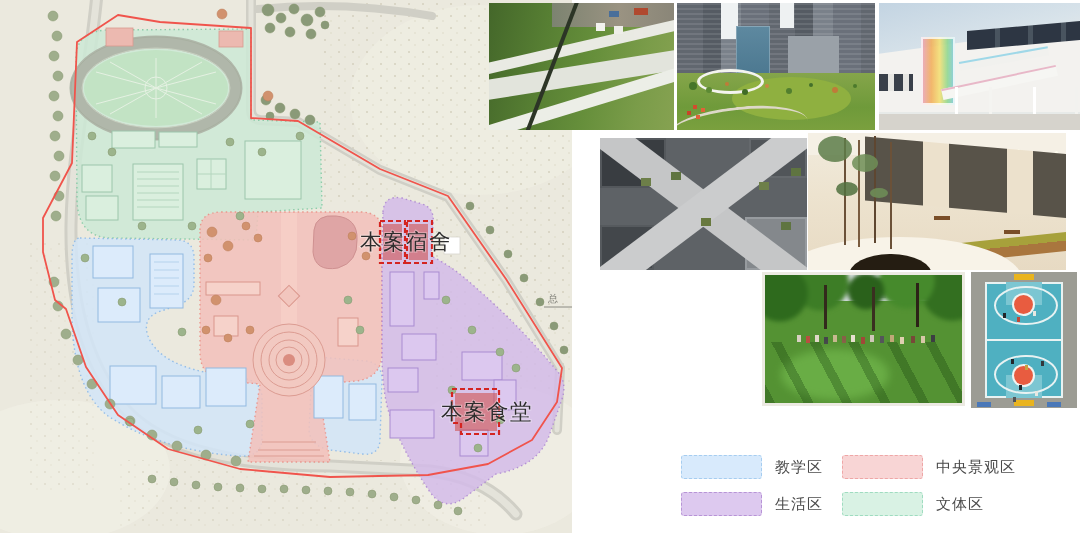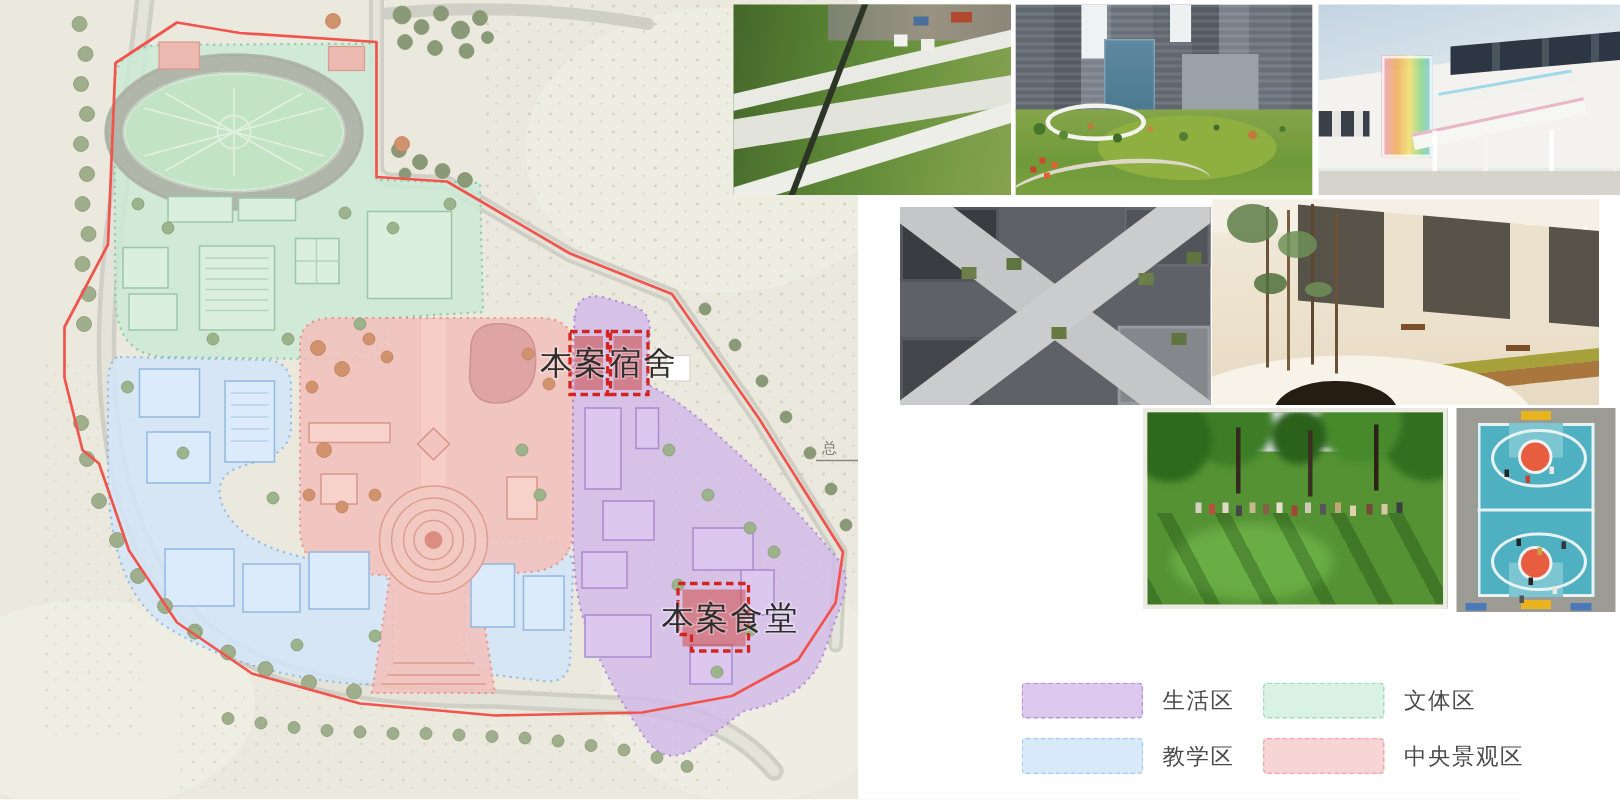--- a/index.html
+++ b/index.html
@@ -440,26 +440,26 @@
     <div class="ab p7-red1"></div>
     <div class="ab p7-red2"></div>
     <div class="ab p7-board1"></div>
     <div class="ab p7-board2"></div>
     <div class="ab p7-bench"></div>
     <div class="ab p7-people"></div>
   </div>
 
   <div class="legend">
     <div class="legend-row">
+      <span class="swatch sw-teaching"></span>
+      <span class="legend-label lab1">教学区</span>
+      <span class="swatch sw-landscape"></span>
+      <span class="legend-label">中央景观区</span>
+    </div>
+    <div class="legend-row">
       <span class="swatch sw-living"></span>
       <span class="legend-label lab1">生活区</span>
       <span class="swatch sw-culture"></span>
       <span class="legend-label">文体区</span>
     </div>
-    <div class="legend-row">
-      <span class="swatch sw-teaching"></span>
-      <span class="legend-label lab1">教学区</span>
-      <span class="swatch sw-landscape"></span>
-      <span class="legend-label">中央景观区</span>
-    </div>
   </div>
 
 </div>
 
 </body></html>

